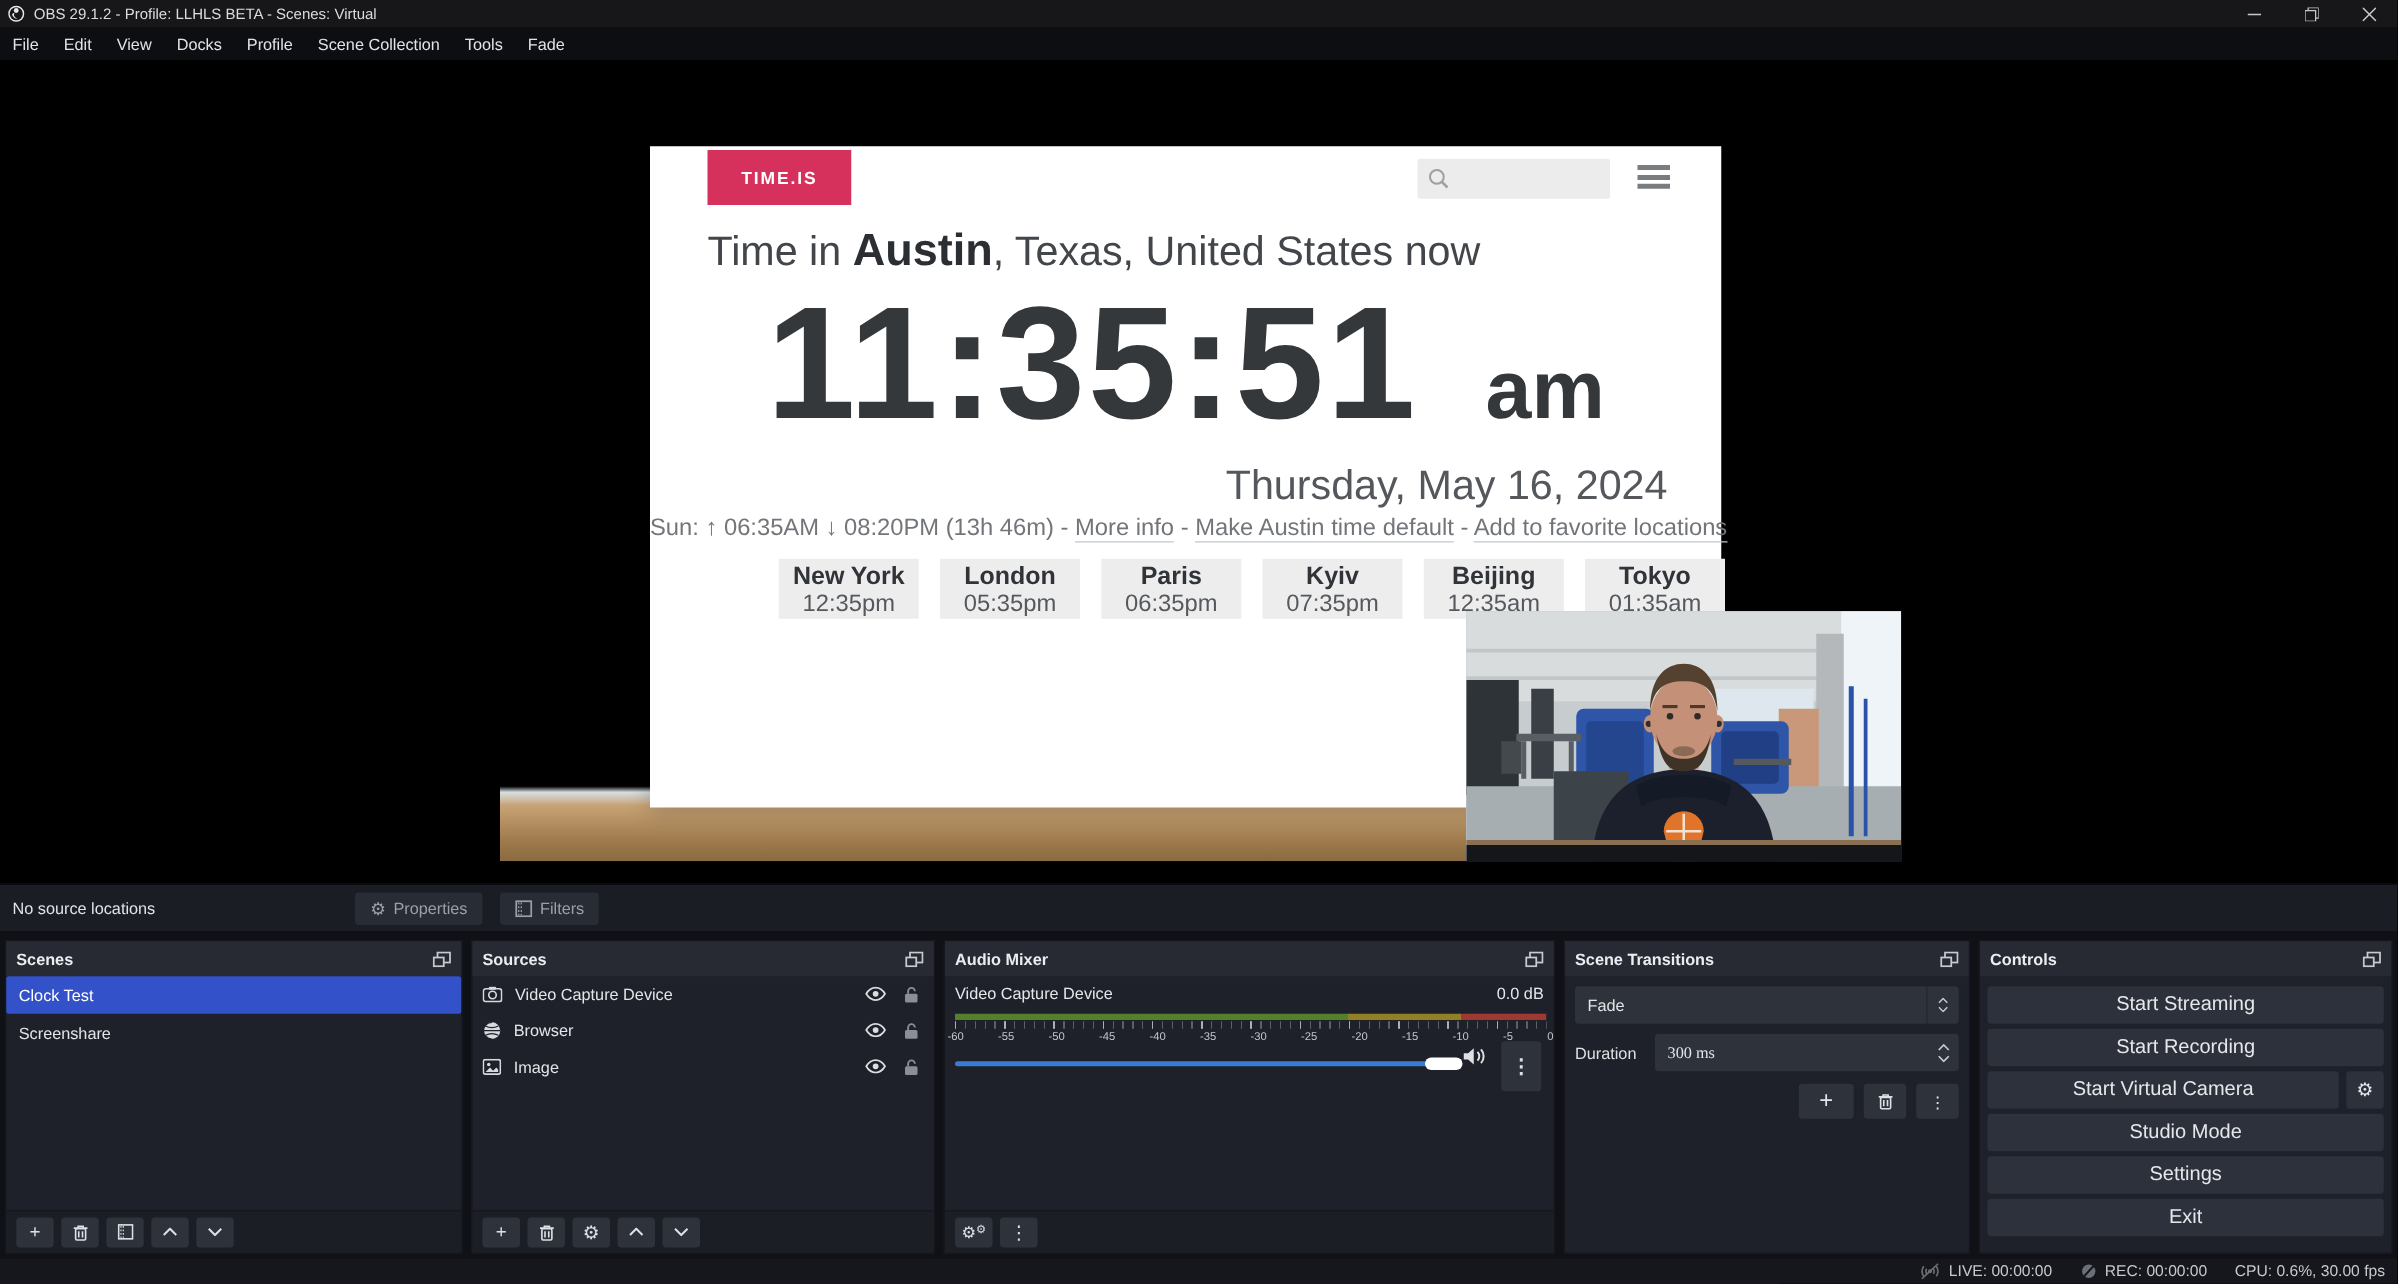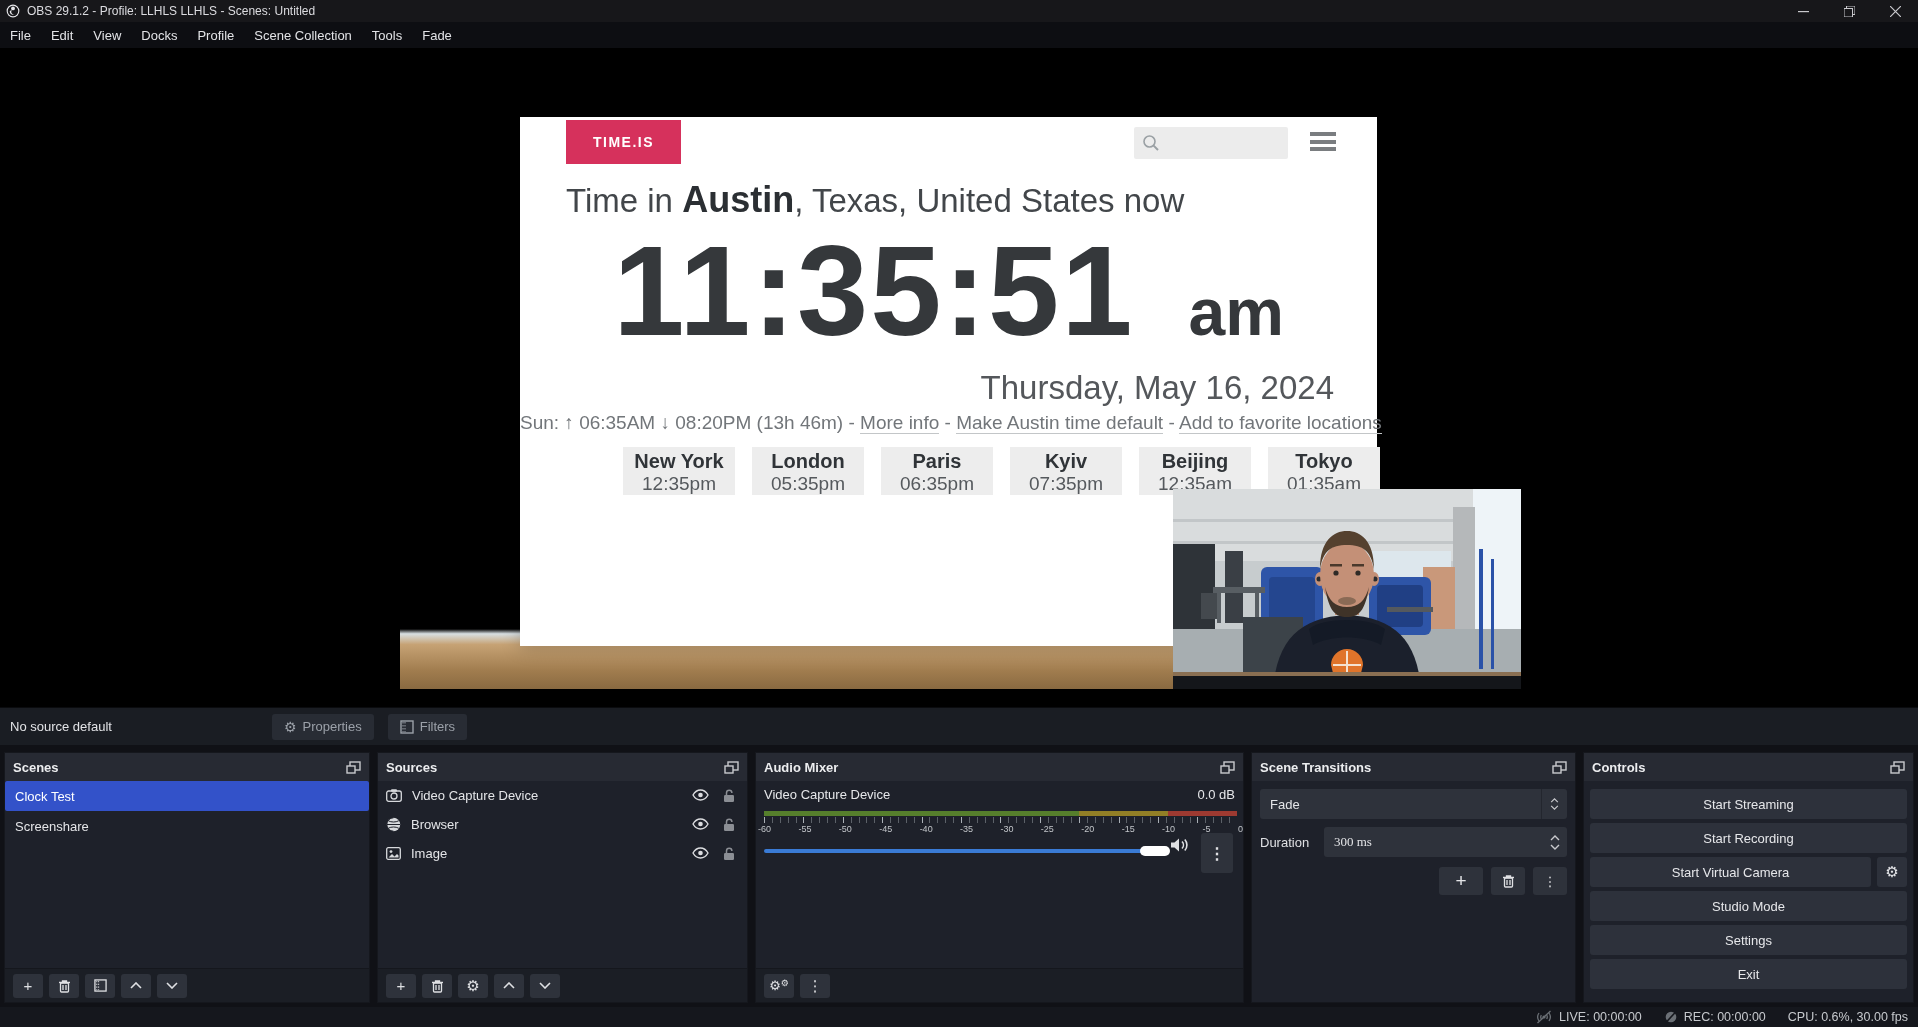--- a/index.html
+++ b/index.html
@@ -131,21 +131,21 @@
     padding-left:10px;font-family:Liberation Serif, serif; }
   .spin .arrs { margin-left:auto; width:24px; display:flex; flex-direction:column; align-items:center;
     justify-content:center; gap:3px; }
   .tr-btns { position:absolute; right:8px; top:86px; display:flex; gap:8px; }
   .tr-btn { width:34px; height:28px; background:#2e323b; border-radius:3px; display:flex;
     align-items:center; justify-content:center; color:#e4e5e8; }
   .tr-btn.wide { width:44px; font-size:19px; }
 
   
   .ctl-btn { position:absolute; left:6px; right:6px; height:30px; background:#2d313b; border-radius:3px;
-    display:flex; align-items:center; justify-content:center; color:#e6e7ea; font-size:13px; }
+    display:flex; align-items:center; justify-content:center; color:#e6e7ea; font-size:16px; }
   .ctl-gear { position:absolute; right:6px; width:30px; height:30px; background:#2d313b; border-radius:3px;
     display:flex; align-items:center; justify-content:center; color:#e6e7ea; font-size:15px; }
 
   
   .statusbar { position:absolute; left:0; top:1007px; width:1918px; height:20px; background:#15171d;
     display:flex; align-items:center; justify-content:flex-end; gap:8px; padding-right:10px;
     color:#c6c9cd; font-size:12.5px; }
   .statusbar .grp { display:flex; align-items:center; gap:6px; margin-left:14px; }
 
   svg { display:block; }
@@ -155,21 +155,21 @@
 
 <div id="app">
 
   <div class="titlebar">
     <svg class="obs-logo" viewBox="0 0 16 16">
       <circle cx="8" cy="8" r="7.3" fill="#e9e9ec"></circle>
       <circle cx="8" cy="8" r="6" fill="#17171a"></circle>
       <circle cx="8" cy="5" r="2.2" fill="#e9e9ec"></circle>
       <path d="M4.2 8.2a4 4 0 0 0 6.5 3.2 3 3 0 0 1-4-4.4 4 4 0 0 0-2.5 1.2z" fill="#e9e9ec"></path>
     </svg>
-    <span>OBS 29.1.2 - Profile: LLHLS LLHLS - Scenes: Untitled</span>
+    <span>OBS 29.1.2 - Profile: LLHLS BETA - Scenes: Virtual</span>
     <div class="win-btns">
       <div class="win-btn">
         <svg width="11" height="11" viewBox="0 0 11 11">
             <rect x="0" y="5" width="11" height="1.2" fill="#c9c9cd"></rect>
           </svg>
       </div>
       <div class="win-btn">
         <svg width="11" height="11" viewBox="0 0 11 11">
             <rect x="0" y="2.5" width="8.5" height="8.5" fill="none" stroke="#c9c9cd"></rect>
             <path d="M2.5 2.5V0H11v8.5H8.5" fill="none" stroke="#c9c9cd"></path>
@@ -285,21 +285,21 @@
           <path d="M158 176 a16 16 0 0 1 32 0 l-6 24 h-20 Z" fill="#e0742a"></path>
           <path d="M174 162 v30 M160 176 h28" stroke="#f4e2d0" stroke-width="2" fill="none"></path>
           <rect x="0" y="183" width="348" height="4" fill="#8a6f52"></rect>
           <rect x="0" y="187" width="348" height="13" fill="#14161a"></rect>
         </svg>
       </div>
     </div>
   </div>
 
   <div class="srcrow">
-    <span class="label">No source default</span>
+    <span class="label">No source locations</span>
     <div class="pf-btn">
       <span style="font-size:14px;">⚙</span>
       <span>Properties</span>
     </div>
     <div class="pf-btn">
       <svg width="14" height="14" viewBox="0 0 14 14">
         <rect x="1" y="1" width="12" height="12" fill="none" stroke="#9ba0a8" stroke-width="1.4"></rect>
         <path d="M3 2v10M5 2v10" stroke="#9ba0a8" stroke-width="1" stroke-dasharray="1.5 1.5"></path>
       </svg>
       <span>Filters</span>

